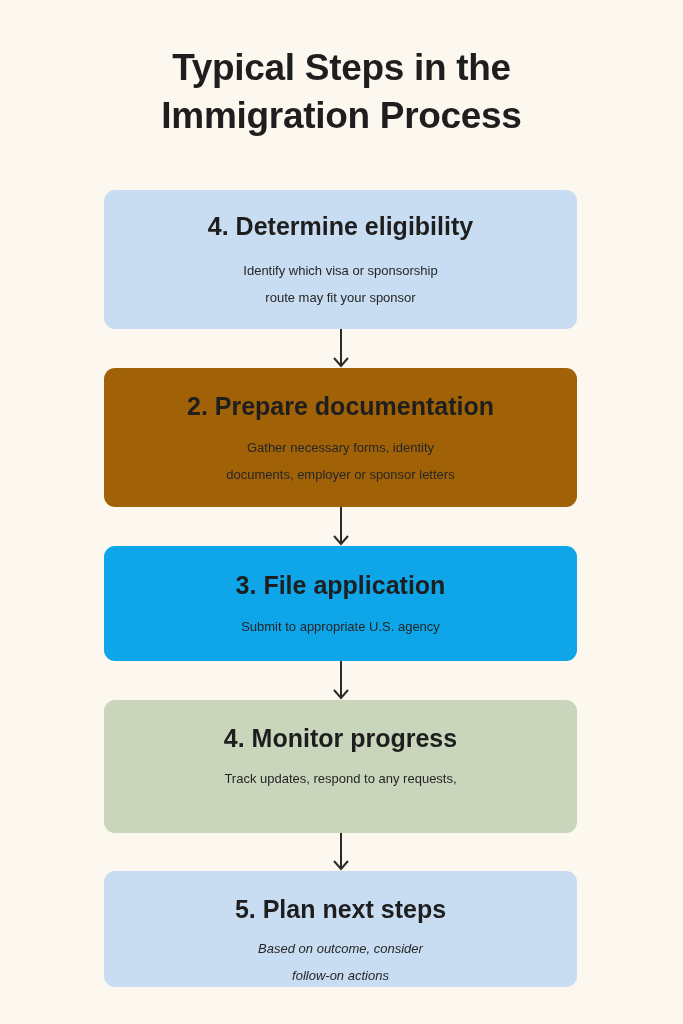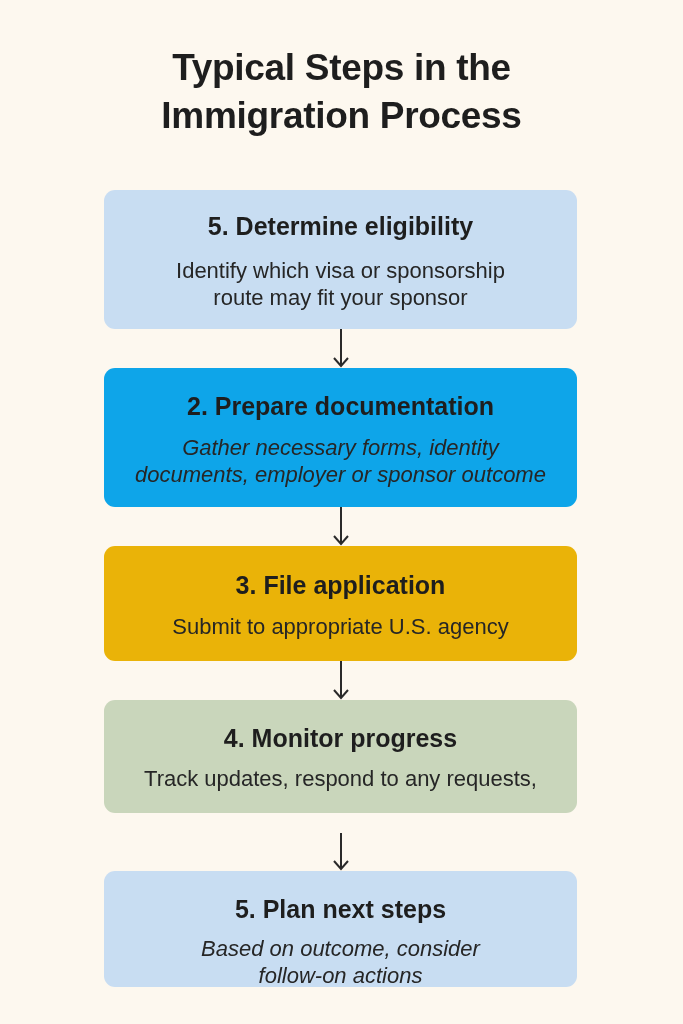--- a/index.html
+++ b/index.html
@@ -30,21 +30,21 @@
       text-align: center;
     }
     .step-title {
       font-size: 25px;
       font-weight: bold;
       color: #1e1e1e;
       position: absolute;
       left: 0; width: 100%;
     }
     .step-desc {
-      font-size: 22px;
+      font-size: 13px;
       line-height: 27px;
       color: #262626;
       position: absolute;
       left: 0; width: 100%;
     }
     .step-desc span { display: block; }
     .arrow {
       position: absolute;
       left: 333px; width: 16px;
     }
@@ -52,64 +52,64 @@
   </style>
 </head>
 <body>
 
 <div class="title">
   <span>Typical Steps in the</span>
   <span>Immigration Process</span>
 </div>
 
 <div class="step" style="top:190px; height:139px; background:#c8ddf2;">
-  <div class="step-title" style="top:22px;">5. Determine eligibility</div>
+  <div class="step-title" style="top:22px;">4. Determine eligibility</div>
   <div class="step-desc" style="top:67px;">
     <span>Identify which visa or sponsorship</span>
     <span>route may fit your sponsor</span>
   </div>
 </div>
 
 <div class="arrow" style="top:329px; height:39px;">
   <svg width="16" height="39" viewBox="0 0 16 39">
     <line x1="8" y1="0" x2="8" y2="36" stroke="#2a2a2a" stroke-width="2"></line>
     <polyline points="1,29 8,37 15,29" fill="none" stroke="#2a2a2a" stroke-width="2"></polyline>
   </svg>
 </div>
 
-<div class="step" style="top:368px; height:139px; background:#0ea5e9;">
+<div class="step" style="top:368px; height:139px; background:#a16207;">
   <div class="step-title" style="top:24px;">2. Prepare documentation</div>
-  <div class="step-desc" style="top:66px;font-style:italic;">
+  <div class="step-desc" style="top:66px;">
     <span>Gather necessary forms, identity</span>
-    <span>documents, employer or sponsor outcome</span>
+    <span>documents, employer or sponsor letters</span>
   </div>
 </div>
 
 <div class="arrow" style="top:507px; height:39px;">
   <svg width="16" height="39" viewBox="0 0 16 39">
     <line x1="8" y1="0" x2="8" y2="36" stroke="#2a2a2a" stroke-width="2"></line>
     <polyline points="1,29 8,37 15,29" fill="none" stroke="#2a2a2a" stroke-width="2"></polyline>
   </svg>
 </div>
 
-<div class="step" style="top:546px; height:115px; background:#eab308;">
+<div class="step" style="top:546px; height:115px; background:#0ea5e9;">
   <div class="step-title" style="top:25px;">3. File application</div>
   <div class="step-desc" style="top:67px;">
     <span>Submit to appropriate U.S. agency</span>
   </div>
 </div>
 
 <div class="arrow" style="top:661px; height:39px;">
   <svg width="16" height="39" viewBox="0 0 16 39">
     <line x1="8" y1="0" x2="8" y2="36" stroke="#2a2a2a" stroke-width="2"></line>
     <polyline points="1,29 8,37 15,29" fill="none" stroke="#2a2a2a" stroke-width="2"></polyline>
   </svg>
 </div>
 
-<div class="step" style="top:700px; height:113px; background:#c9d6bb;text-decoration:underline;">
+<div class="step" style="top:700px; height:133px; background:#c9d6bb;text-decoration:underline;">
   <div class="step-title" style="top:24px;">4. Monitor progress</div>
   <div class="step-desc" style="top:65px;">
     <span>Track updates, respond to any requests,</span>
   </div>
 </div>
 
 <div class="arrow" style="top:833px; height:38px;">
   <svg width="16" height="38" viewBox="0 0 16 38">
     <line x1="8" y1="0" x2="8" y2="35" stroke="#2a2a2a" stroke-width="2"></line>
     <polyline points="1,28 8,36 15,28" fill="none" stroke="#2a2a2a" stroke-width="2"></polyline>

